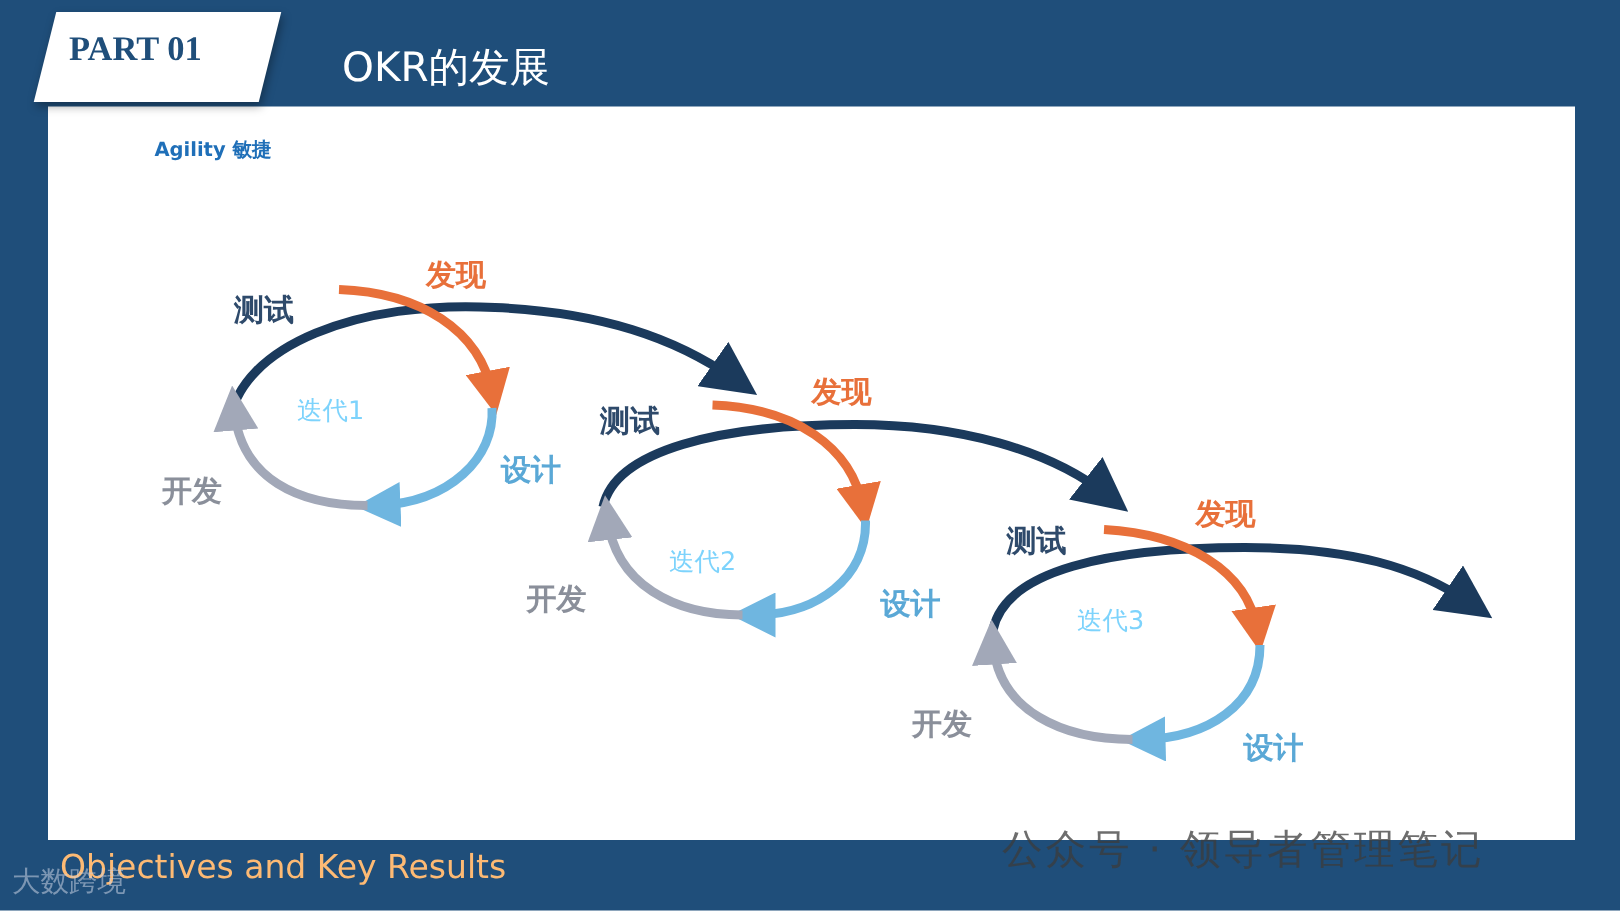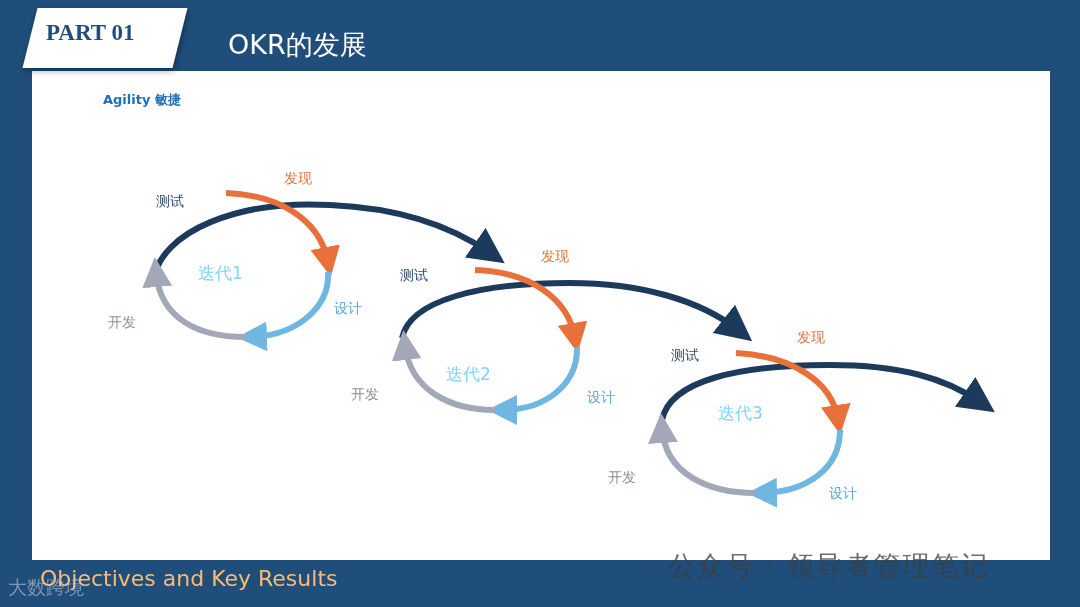--- a/index.html
+++ b/index.html
@@ -6,21 +6,21 @@
   body{width:1080px;height:607px;background:#1f4e7a;position:relative;overflow:hidden;font-family:"DejaVu Sans","Liberation Sans",sans-serif;}
   .panel{position:absolute;left:32px;top:71px;width:1018px;height:489px;background:#ffffff;}
   .part-tab{position:absolute;left:30px;top:8px;width:150px;height:60px;background:#fff;transform:skewX(-14deg);box-shadow:2px 3px 6px rgba(0,0,0,.35);}
   .part-label{position:absolute;left:46px;top:20px;font-weight:bold;font-size:23px;color:#1f4e7a;font-family:Liberation Serif, serif;}
   .title{position:absolute;left:228px;top:27px;font-size:27px;color:#fff;}
   .agility{position:absolute;left:103px;top:91px;font-size:13px;font-weight:bold;color:#1f6fb8;}
   .footer{position:absolute;left:40px;top:566px;font-size:22px;color:#fdba74;}
   .wm{position:absolute;left:8px;top:575px;font-size:19px;color:rgba(200,210,225,.55);}
   .wm2{position:absolute;left:668px;top:548px;font-size:27px;color:rgba(60,60,60,.75);letter-spacing:2px;}
   svg.diagram{position:absolute;left:0;top:0;}
-  .lbl{position:absolute;font-size:14px;}
+  .lbl{position:absolute;font-size:20px;font-weight:bold;}
   .it{position:absolute;font-size:17px;color:#7dd3fc;}
 </style>
 </head>
 <body>
 
 <div class="panel"></div>
 <div class="part-tab"></div>
 <div class="part-label">PART 01</div>
 <div class="title">OKR的发展</div>
 <div class="agility">Agility 敏捷</div>

